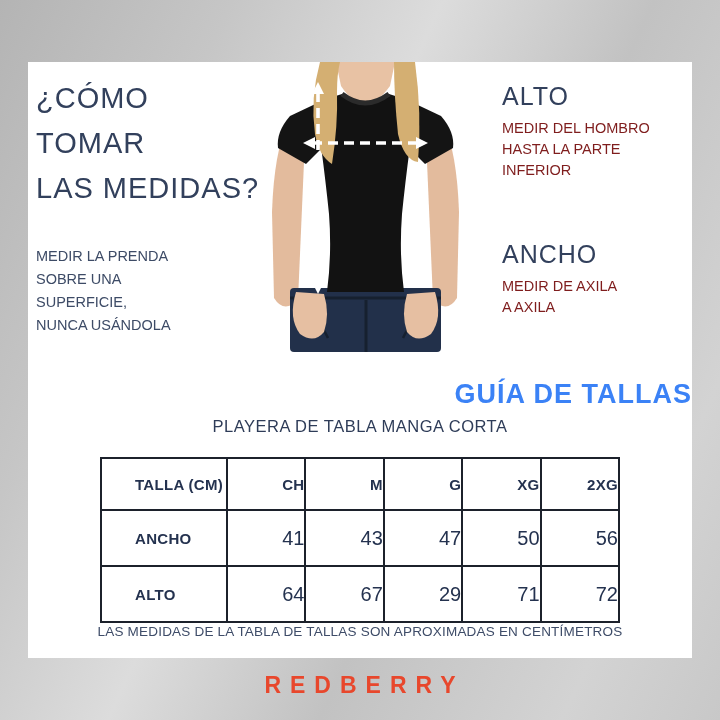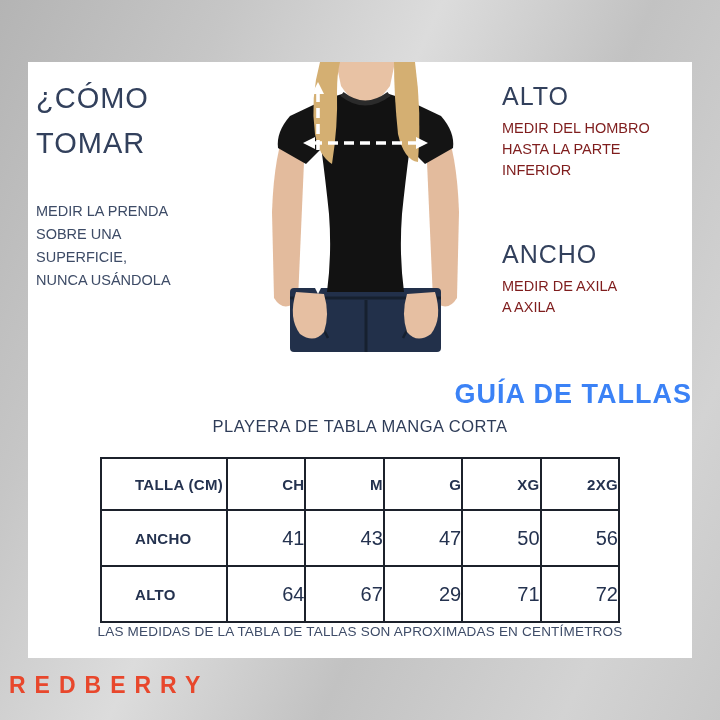--- a/index.html
+++ b/index.html
@@ -44,32 +44,33 @@
   .size-table tbody tr { height:56px; }
   .size-table th { font-size:15px; font-weight:bold; letter-spacing:0.3px; }
   .size-table td { font-size:20px; font-weight:normal; }
   .size-table .first-col { width:126px; text-align:left; padding-left:33px; }
 
   .footnote { position:absolute; top:562px; width:100%; text-align:center;
               font-size:13.5px; color:#3e4c68; letter-spacing:0.2px; }
 
   
   .brand-band { position:absolute; left:0; top:658px; width:720px; height:55px;
-                display:flex; align-items:center; justify-content:flex-start; }
+                display:flex; align-items:center; justify-content:center; }
   .brand { font-size:23px; font-weight:bold; letter-spacing:9px; text-indent:9px;
            color:#e8472c; }
 </style>
 </head>
 <body>
 
 <div class="stage">
   <div class="card">
 
     <div class="how-to">
       <div class="line">¿CÓMO TOMAR</div>
+      <div class="line">LAS MEDIDAS?</div>
       <div class="note">
         <div>MEDIR LA PRENDA</div>
         <div>SOBRE UNA</div>
         <div>SUPERFICIE,</div>
         <div>NUNCA USÁNDOLA</div>
       </div>
     </div>
 
     <div class="photo">
       <svg viewBox="0 0 215 290" aria-hidden="true">

